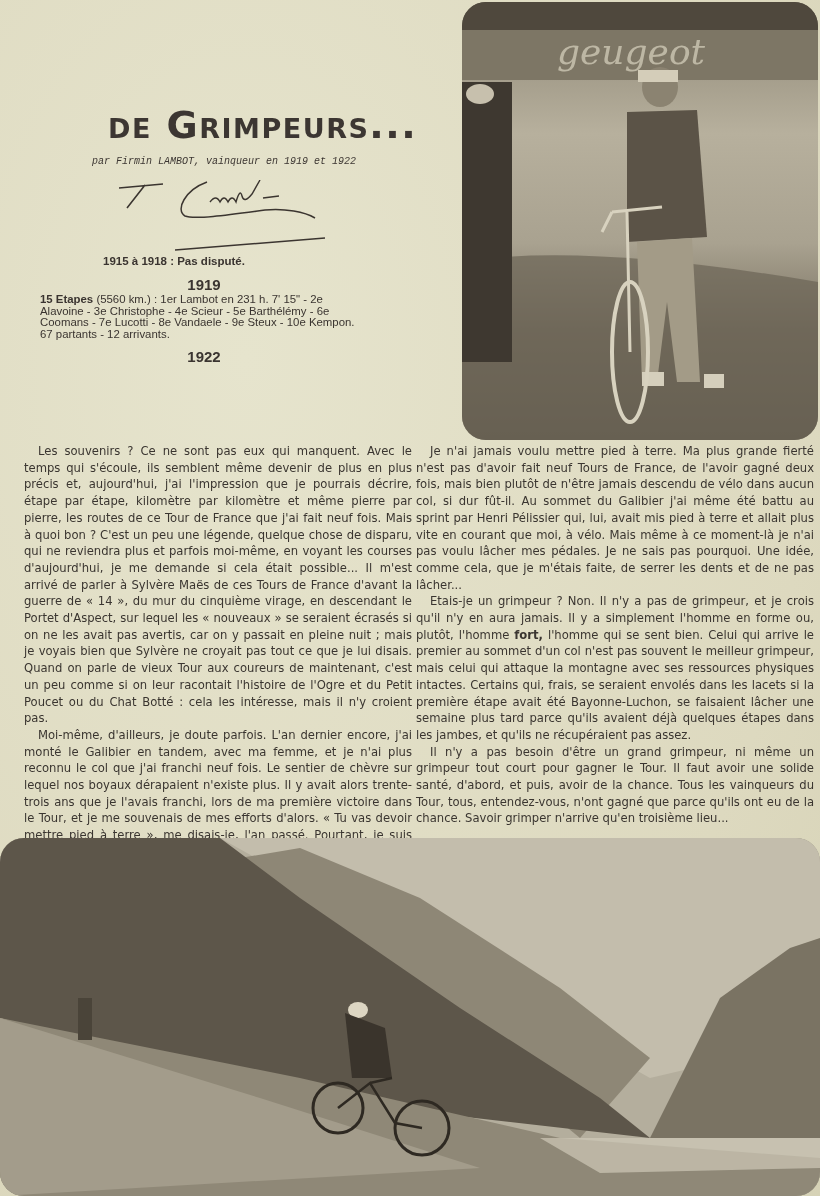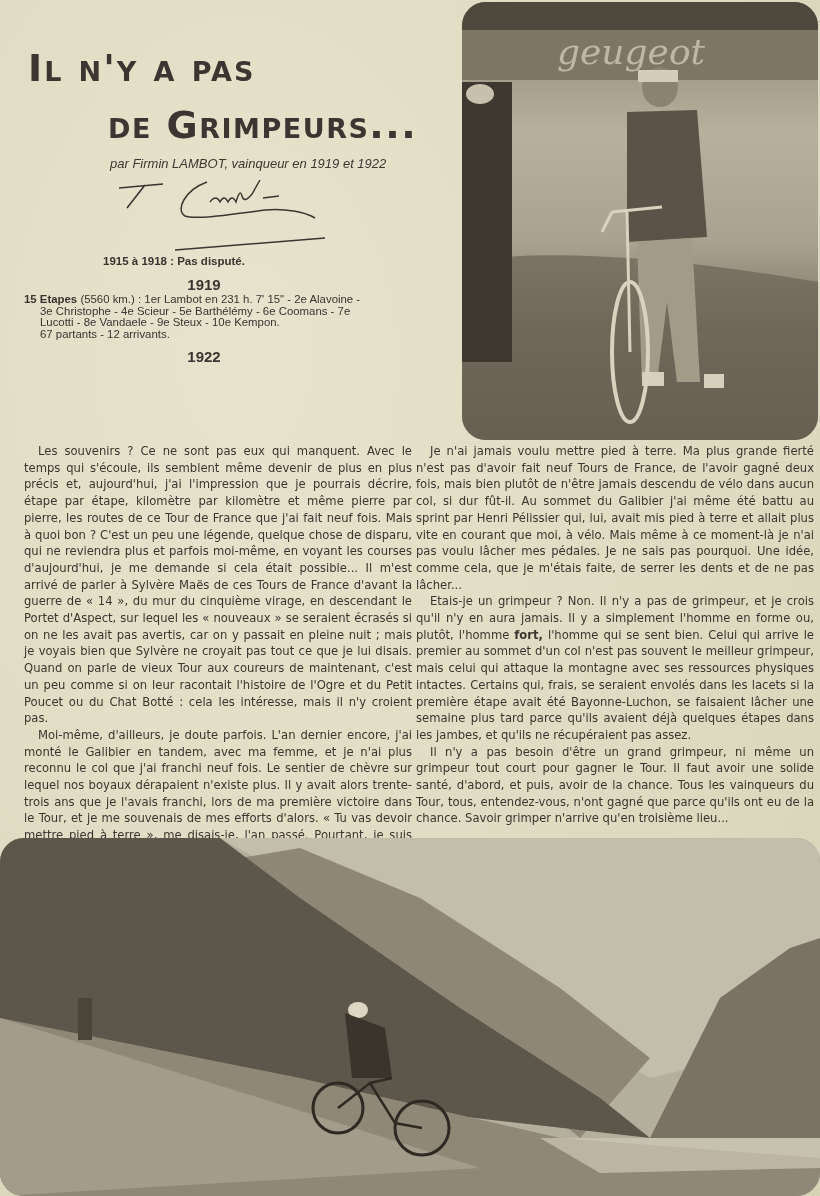--- a/index.html
+++ b/index.html
@@ -11,31 +11,31 @@
     position:relative;
   }
   .page { position:absolute; left:0; top:0; width:820px; height:1196px;
     background: radial-gradient(ellipse at 30% 30%, #e6e4cd 0%, #ddd9bf 70%, #d6d2b6 100%); }
 
   
   .title-line1 { position:absolute; left:28px; top:46px; font-family:"DejaVu Sans", sans-serif;
     font-weight:bold; font-size:38px; letter-spacing:2px; color:#3c3632; font-variant:small-caps; }
   .title-line2 { position:absolute; left:108px; top:103px; font-family:"DejaVu Sans", sans-serif;
     font-weight:bold; font-size:38px; letter-spacing:1.5px; color:#3c3632; font-variant:small-caps; }
-  .byline { position:absolute; left:110px; top:156px; font-family:Liberation Sans, sans-serif;
-    font-style:italic; font-size:13px; color:#3c3632; }
+  .byline { position:absolute; left:92px; top:156px; font-family:Liberation Mono, monospace;
+    font-style:italic; font-size:10px; color:#3c3632; }
   .signature { position:absolute; left:115px; top:180px; width:230px; height:72px; }
 
   
   .records { position:absolute; left:24px; top:256px; width:340px; font-family:Liberation Sans, sans-serif;
     font-size:11.4px; line-height:11.5px; color:#3a3430; }
   .rec-heading { text-align:center; font-weight:bold; font-size:11.5px; margin-left:-40px; }
   .rec-year { text-align:center; font-weight:bold; font-size:15px; margin:11px 0 4px; margin-left:20px; }
   .rec-entry { padding-left:16px; text-indent:-16px; }
-  .rec-entry b { font-weight:bold; }
+  .rec-entry b { font-weight:bold;margin-left:16px; }
 
   
   .photo { position:absolute; overflow:hidden;border-radius:24px; }
   .photo-top { left:462px; top:2px; width:356px; height:438px;
     background: linear-gradient(180deg, #5a5246 0%, #7d7565 12%, #a39c8a 16%, #b7b09d 30%, #a9a290 55%, #7a7262 75%, #5f584b 100%); }
   .photo-bottom { left:0; top:838px; width:820px; height:358px;
     background: linear-gradient(180deg, #8c8676 0%, #a6a091 25%, #9a9484 50%, #7a7464 75%, #8a8474 100%); }
 
   
   .col { position:absolute; font-family:"DejaVu Sans", sans-serif; font-size:11.6px; line-height:16.7px;
@@ -44,21 +44,20 @@
   .col p.noindent { text-indent:0; }
   .col-left { left:24px; top:443px; width:388px; }
   .col-right { left:416px; top:443px; width:398px; }
   .col b { font-weight:bold; }
 </style>
 </head>
 <body>
 
 <div class="page">
 
-  <h1 class="title-line1">Il n'y a pas</h1>
   <h1 class="title-line2">de Grimpeurs...</h1>
   <div class="byline">par Firmin LAMBOT, vainqueur en 1919 et 1922</div>
 
   <svg class="signature" viewBox="0 0 230 72">
     <path d="M4 8 L48 4 M30 5 L12 28" stroke="#3b3530" stroke-width="1.6" fill="none"></path>
     <path d="M92 2 C70 10 60 30 70 36 C80 40 120 34 150 30 C170 28 190 32 200 38" stroke="#3b3530" stroke-width="1.5" fill="none"></path>
     <path d="M95 22 q6 -8 10 0 q4 -8 8 0 q4 -8 8 0 q4 -14 6 -6 q2 8 10 -2 l8 -14 M148 18 l16 -2" stroke="#3b3530" stroke-width="1.4" fill="none"></path>
     <path d="M60 70 L210 58" stroke="#3b3530" stroke-width="1.6" fill="none"></path>
   </svg>
 

